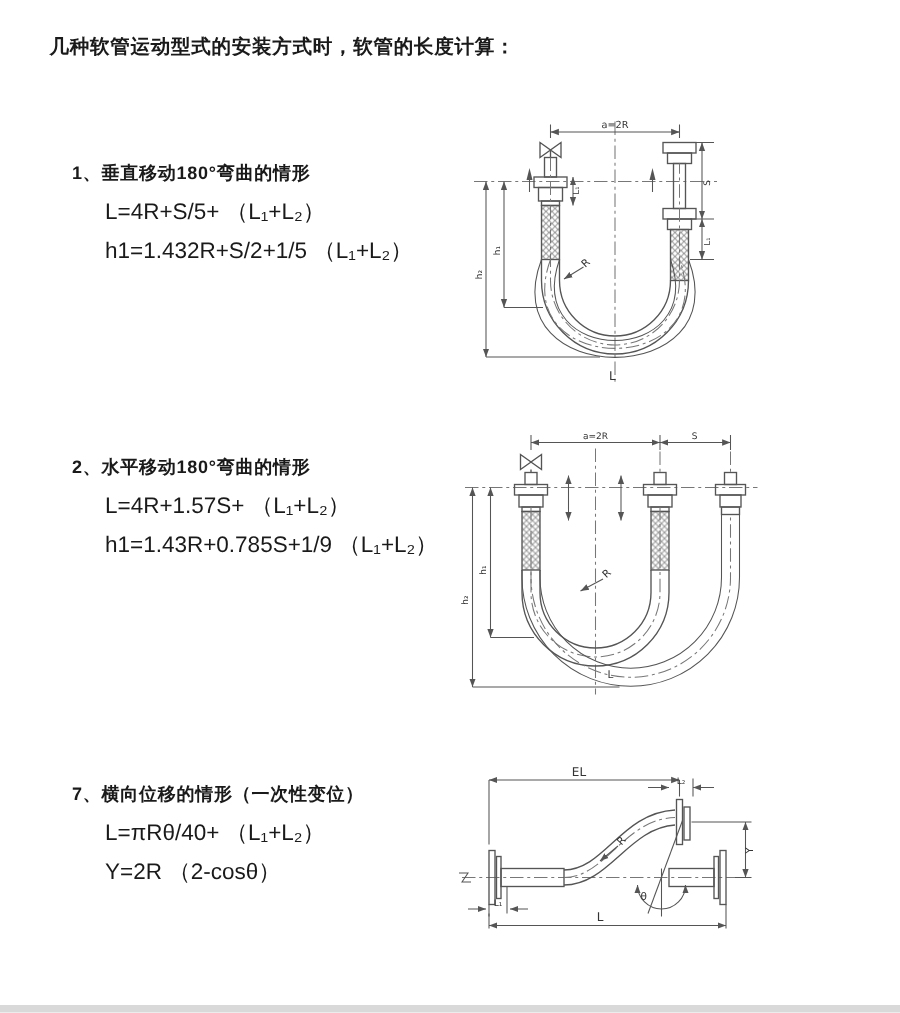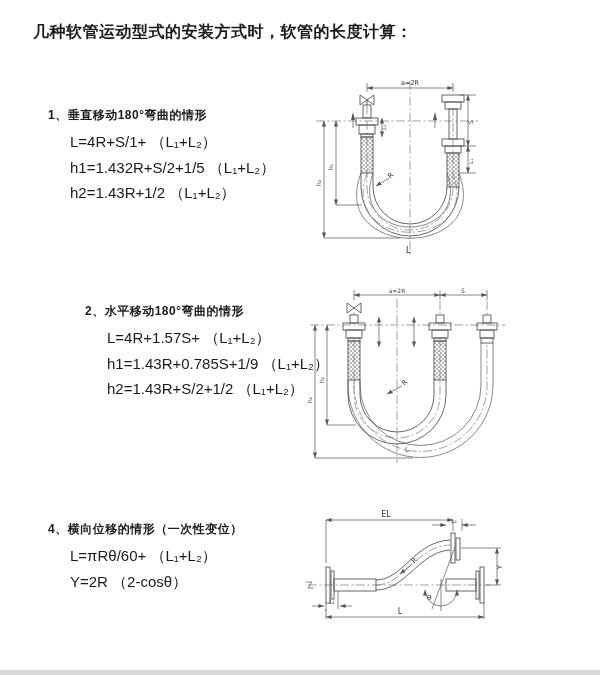--- a/index.html
+++ b/index.html
@@ -1,58 +1,56 @@
 <!DOCTYPE html>
 <html><head>
 <meta charset="utf-8">
 <style>
   html,body{margin:0;padding:0;}
   body{
     width:600px;height:675px;position:relative;background:#ffffff;overflow:hidden;
     font-family:"Liberation Sans","DejaVu Sans",sans-serif;color:#1a1a1a;
   }
   .page-title{
-    position:absolute;left:33px;top:22px;font-size:16px;font-weight:700;letter-spacing:0.5px;
+    position:absolute;left:33px;top:22px;font-size:13px;font-weight:700;letter-spacing:0.5px;
   }
   .section{position:absolute;left:48px;}
-  #section-1{top:107px;} #section-2{top:303px;margin-left:37px;} #section-3{top:521px;}
+  #section-1{top:107px;} #section-2{top:303px;} #section-3{top:521px;}
   .sec-heading{font-size:12px;font-weight:700;letter-spacing:0.5px;margin:0 0 5px 0;}
   .formula{font-size:15px;font-weight:500;margin-left:22px;line-height:25.5px;white-space:nowrap;}
   .diagram{position:absolute;}
   #diagram-1{left:310px;top:75px;}
   #diagram-2{left:305px;top:285px;}
   #diagram-3{left:298px;top:505px;}
   svg .ln{stroke:#555;fill:none;stroke-width:0.9;}
   svg .dim{stroke:#555;fill:none;stroke-width:0.7;}
   svg .cl{stroke:#777;fill:none;stroke-width:0.7;stroke-dasharray:9 2.5 2 2.5;}
   svg text{fill:#333;font-family:"DejaVu Sans",sans-serif;}
   .bottom-edge{position:absolute;left:0;bottom:0;width:600px;height:5px;background:#d9d9d9;}
 </style>
 </head>
 <body>
 
 <div class="page-title">几种软管运动型式的安装方式时，软管的长度计算：</div>
 
 <div class="section" id="section-1">
   <div class="sec-heading">1、垂直移动180°弯曲的情形</div>
-  <div class="formula">L=4R+S/1+ （L₁+L₂）</div>
+  <div class="formula">L=4R+S/5+ （L₁+L₂）</div>
   <div class="formula">h1=1.432R+S/2+1/5 （L₁+L₂）</div>
-  <div class="formula">h2=1.43R+1/2 （L₁+L₂）</div>
 </div>
 
 <div class="section" id="section-2">
   <div class="sec-heading">2、水平移动180°弯曲的情形</div>
   <div class="formula">L=4R+1.57S+ （L₁+L₂）</div>
   <div class="formula">h1=1.43R+0.785S+1/9 （L₁+L₂）</div>
-  <div class="formula">h2=1.43R+S/2+1/2 （L₁+L₂）</div>
 </div>
 
 <div class="section" id="section-3">
-  <div class="sec-heading">4、横向位移的情形（一次性变位）</div>
-  <div class="formula">L=πRθ/60+ （L₁+L₂）</div>
+  <div class="sec-heading">7、横向位移的情形（一次性变位）</div>
+  <div class="formula">L=πRθ/40+ （L₁+L₂）</div>
   <div class="formula">Y=2R （2-cosθ）</div>
 </div>
 
 <svg id="diagram-1" class="diagram" width="275" height="185" viewBox="0 0 275 185">
   <defs>
     <marker id="ar1" viewBox="0 0 8 8" markerWidth="8" markerHeight="8" refX="8" refY="4" orient="auto-start-reverse">
       <path d="M0,1 L8,4 L0,7 z" fill="#555"></path>
     </marker>
     <pattern id="ht1" width="4" height="4" patternUnits="userSpaceOnUse">
       <path d="M0,0 L4,4 M4,0 L0,4" stroke="#999" stroke-width="0.7"></path>

